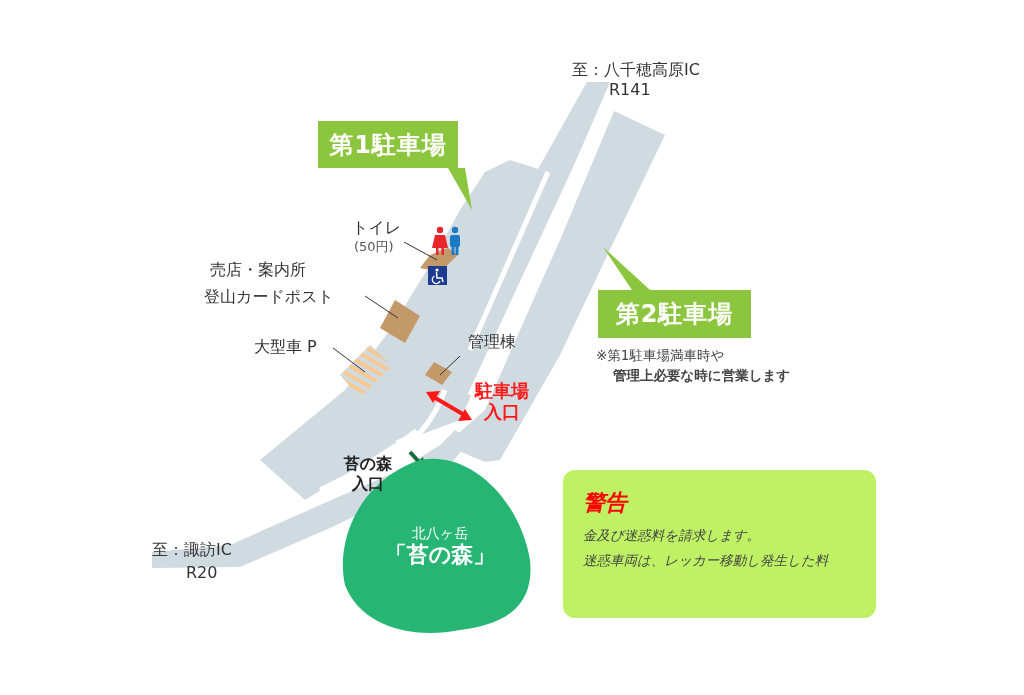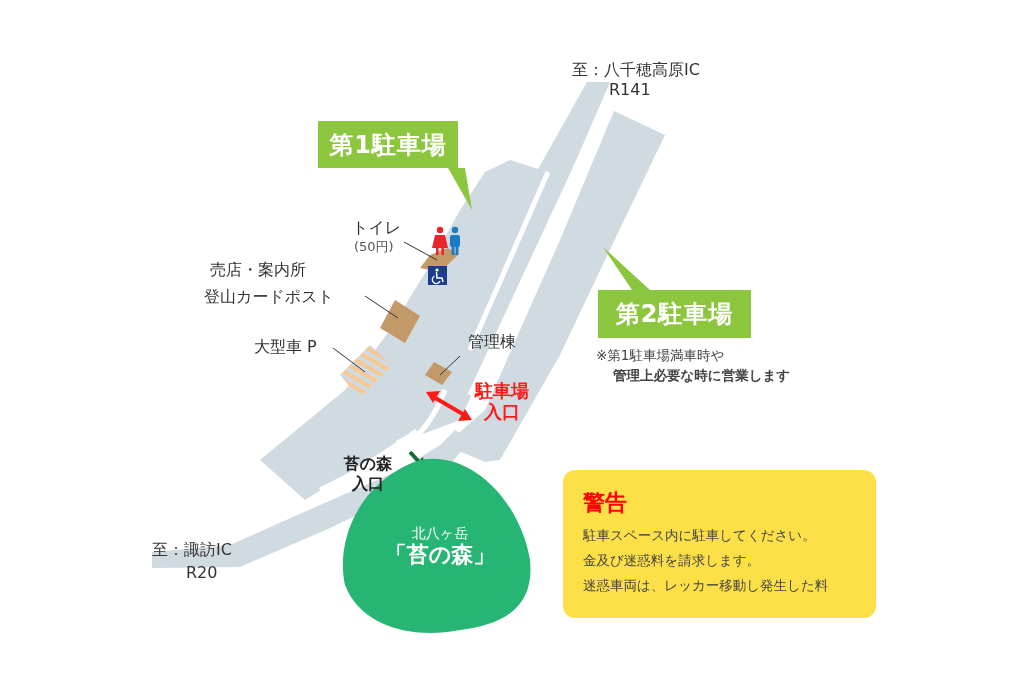--- a/index.html
+++ b/index.html
@@ -8,21 +8,21 @@
     #map { position:absolute; left:0; top:0; width:1024px; height:695px; }
     .lbl { position:absolute; white-space:nowrap; font-size:16px; color:#333; line-height:1.25; }
     .lbl.small { font-size:13px; color:#555; }
     .callout { position:absolute; background:#8cc63f; color:#fff; font-weight:bold;
                font-size:24px; letter-spacing:1px; display:flex; align-items:center; justify-content:center; }
     .note { position:absolute; font-size:13.5px; color:#444; line-height:19px; white-space:nowrap; }
     .red-lbl { position:absolute; color:#ff1a1a; font-weight:bold; font-size:18px; line-height:21px; text-align:center; }
     .black-bold { position:absolute; color:#222; font-weight:bold; font-size:16px; line-height:20px; text-align:center; }
     .forest-lbl { position:absolute; color:#fff; text-align:center; line-height:1.2; }
     .warn { position:absolute; left:563px; top:470px; width:313px; height:148px;
-            background:#fde047; border-radius:12px; }
+            background:#bef264; border-radius:12px;font-style:italic; }
     .warn-title { position:absolute; left:20px; top:18px; color:#ff0000; font-weight:bold; font-size:22px; }
     .warn-body { position:absolute; left:20px; top:53px; font-size:13.5px; color:#444; line-height:25px; white-space:nowrap; }
   </style>
 </head>
 <body>
 
 <svg id="map" viewBox="0 0 1024 695" xmlns="http://www.w3.org/2000/svg">
   <defs>
     <pattern id="hatch" patternUnits="userSpaceOnUse" width="8" height="8" patternTransform="rotate(-60)">
       <rect width="8" height="8" fill="#d0dae1"></rect>
@@ -137,17 +137,16 @@
 </div>
 
 <div class="forest-lbl" style="left:370px; top:525px; width:140px;">
   <div style="font-size:14px;">北八ヶ岳</div>
   <div style="font-size:22px; font-weight:bold;">「苔の森」</div>
 </div>
 
 <div class="warn">
   <div class="warn-title">警告</div>
   <div class="warn-body">
-    <div>駐車スペース内に駐車してください。</div>
     <div>金及び迷惑料を請求します。</div>
     <div>迷惑車両は、レッカー移動し発生した料</div>
   </div>
 </div>
 
 </body></html>

